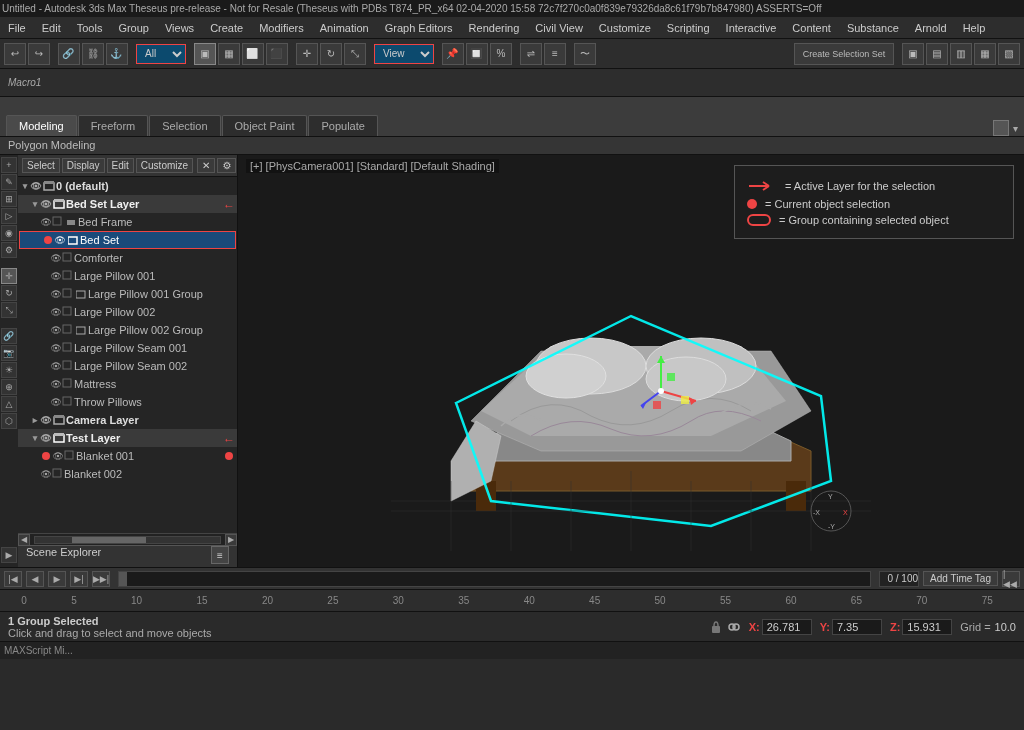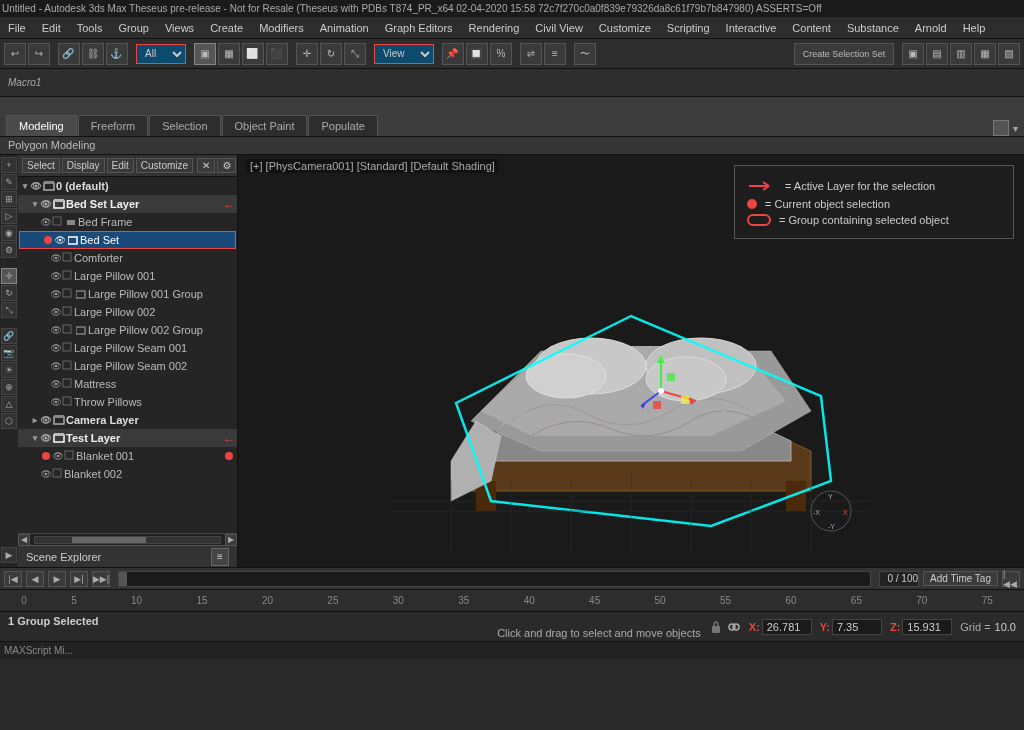--- a/index.html
+++ b/index.html
@@ -63,21 +63,21 @@
     #viewport-label { position: absolute; top: 4px; left: 8px; font-size: 11px; color: #aaa; z-index: 2; background: rgba(0,0,0,0.3); padding: 1px 4px; }
 
     
     #legend { position: absolute; top: 10px; right: 10px; background: rgba(30,30,30,0.85); border: 1px solid #555; padding: 8px 12px; z-index: 5; min-width: 280px; }
     .legend-item { display: flex; align-items: center; gap: 8px; margin: 4px 0; font-size: 11px; color: #ccc; }
     .legend-dot { width: 10px; height: 10px; border-radius: 50%; background: #e44; flex-shrink: 0; }
     .legend-oval { width: 24px; height: 12px; border-radius: 6px; border: 2px solid #e44; background: transparent; flex-shrink: 0; }
 
     
     #bed-scene { position: absolute; top: 0; left: 0; right: 0; bottom: 0; display: flex; align-items: center; justify-content: center; }
-    #scene-explorer-label { height: 22px; background: #333; display: flex; align-items: center; padding: 0 8px; font-size: 11px; color: #ccc; border-top: 1px solid #555; gap: 4px; }
+    #scene-explorer-label { height: 22px; background: #333; display: flex; align-items: flex-start; padding: 0 8px; font-size: 11px; color: #ccc; border-top: 1px solid #555; gap: 4px; }
     .se-icon-btn { width: 18px; height: 18px; background: #444; border: 1px solid #666; display: flex; align-items: center; justify-content: center; font-size: 10px; cursor: pointer; color: #ccc; }
 
     
     #statusbar { height: 30px; background: #2a2a2a; display: flex; align-items: center; padding: 0 8px; font-size: 11px; color: #ccc; gap: 8px; border-top: 1px solid #111; }
     .status-left { flex: 1; }
     .status-coords { display: flex; align-items: center; gap: 8px; }
     .coord-field { display: flex; align-items: center; gap: 2px; }
     .coord-label { color: #e44; font-weight: bold; font-size: 11px; }
     .coord-val { background: #1a1a1a; border: 1px solid #444; padding: 1px 4px; font-size: 11px; color: #ccc; min-width: 50px; }
     .grid-field { display: flex; align-items: center; gap: 2px; }
@@ -602,21 +602,21 @@
       <span>60</span>
       <span>65</span>
       <span>70</span>
       <span>75</span>
   </span>
 </div>
 
 <div id="statusbar">
   <div class="status-left">
     <div style="font-weight:bold;">1 Group Selected</div>
-    <div style="color:#aaa;text-align:right;">Click and drag to select and move objects</div>
+    <div style="color:#aaa;">Click and drag to select and move objects</div>
   </div>
 
   <div style="display:flex; align-items:center; gap:4px;">
     <svg width="14" height="14">
         <rect x="3" y="6" width="8" height="7" fill="#777" rx="1"></rect>
         <path d="M5,6 Q5,2 7,2 Q9,2 9,6" fill="none" stroke="#777" stroke-width="1.5"></path>
       </svg>
     <svg width="14" height="14">
         <circle cx="5" cy="7" r="3" fill="none" stroke="#aaa" stroke-width="1.5"></circle>
         <circle cx="9" cy="7" r="3" fill="none" stroke="#aaa" stroke-width="1.5"></circle>

